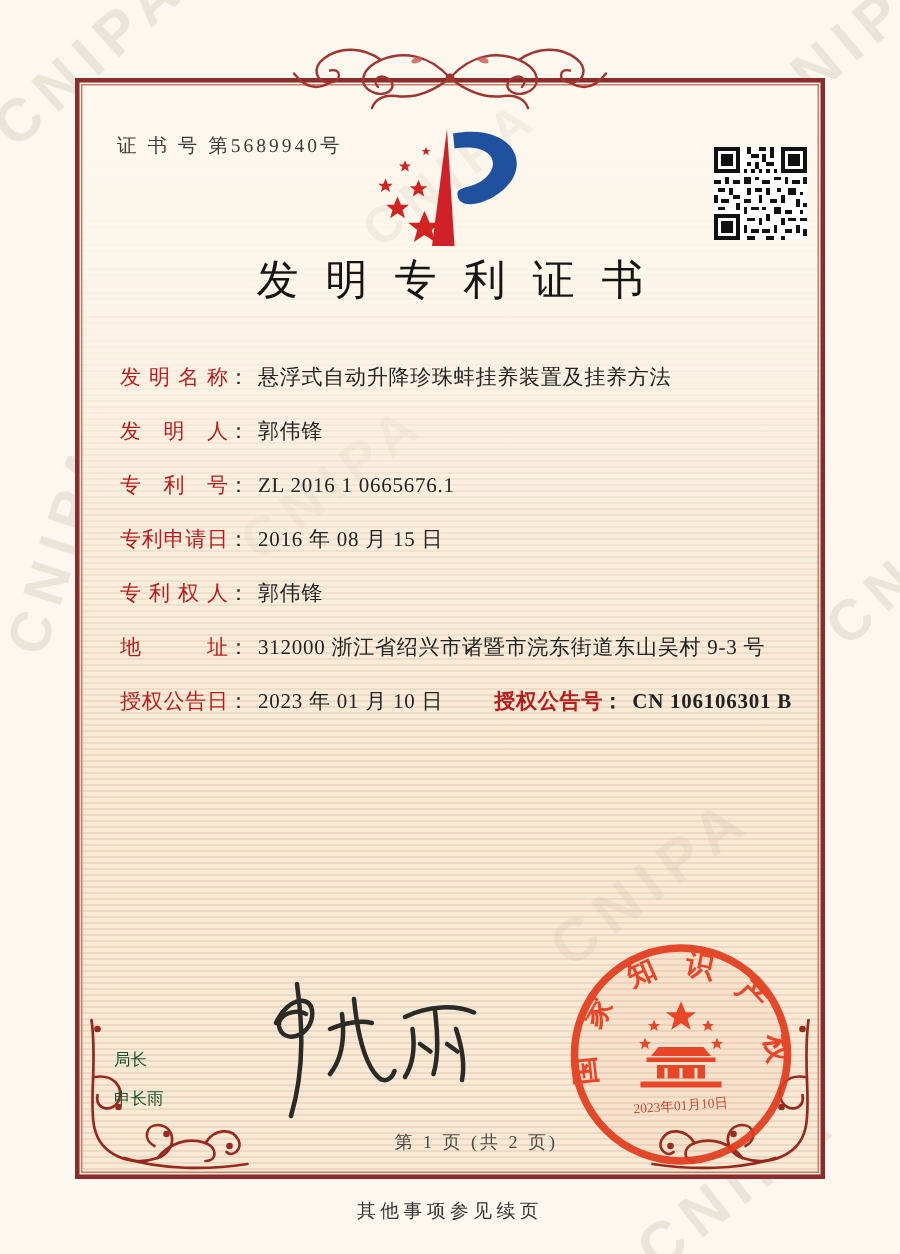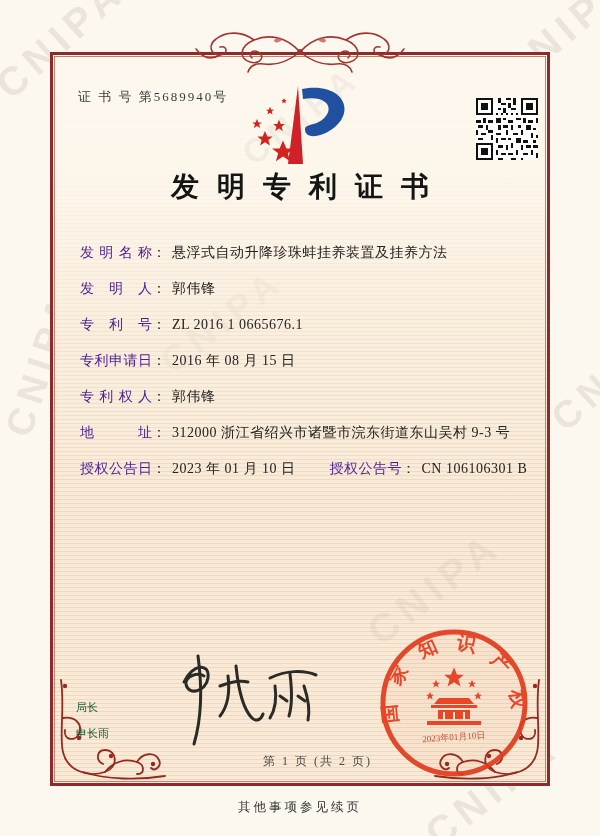--- a/index.html
+++ b/index.html
@@ -29,31 +29,31 @@
   }
   .orn{position:absolute; z-index:4; pointer-events:none;}
   .content{position:absolute; inset:0; z-index:5;padding-left:15px;}
   .cert-no{
     position:absolute; left:78px; top:88px; font-size:13px; letter-spacing:2px; color:#3c3c3c;
   }
   .logo{position:absolute; left:243px; top:82px; width:114px; height:86px;}
   .qr{position:absolute; left:476px; top:98px; width:62px; height:62px;}
   .title{
     position:absolute; left:0; right:0; top:168px; text-align:center;
-    font-size:28px; font-weight:bold; letter-spacing:18px; padding-left:18px; color:#151515;
+    font-size:28px; font-weight:normal; letter-spacing:18px; padding-left:18px; color:#151515;
   }
   .fields{position:absolute; left:80px; top:243px; width:452px; font-size:14px;}
   .frow{margin-bottom:16px; line-height:20px; white-space:nowrap;}
   .flabel{
     display:inline-block; width:72px; text-align:justify; text-align-last:justify;
-    color:#4c1d95;
+    color:#b91c1c;
   }
   .fcolon{margin-right:6px;}
   .fvalue{letter-spacing:0.5px;}
-  .fgroup2{margin-left:34px;}
+  .fgroup2{margin-left:34px;font-weight:bold;}
   .paras{
     position:absolute; left:77px; top:484px; width:448px;
     font-size:13px; line-height:21px; text-align:justify; color:#262626;
   }
   .paras p{margin:0 0 6px 0; text-indent:2em;}
   .director{position:absolute; left:76px; top:694px; font-size:11px; line-height:26px; color:#14532d;}
   .signature{position:absolute; left:158px; top:648px; width:170px; height:104px; z-index:6;}
   .seal{position:absolute; left:377px; top:626px; width:154px; height:154px; z-index:7; opacity:0.93; mix-blend-mode:multiply;}
   .page-num{position:absolute; left:0; right:0; top:753px; text-align:center; font-size:12px; color:#4a4a4a; letter-spacing:2px;margin-left:35px;}
   .footer-note{position:absolute; left:0; right:0; top:799px; text-align:center; font-size:12.5px; color:#333; letter-spacing:3px; z-index:5;}

